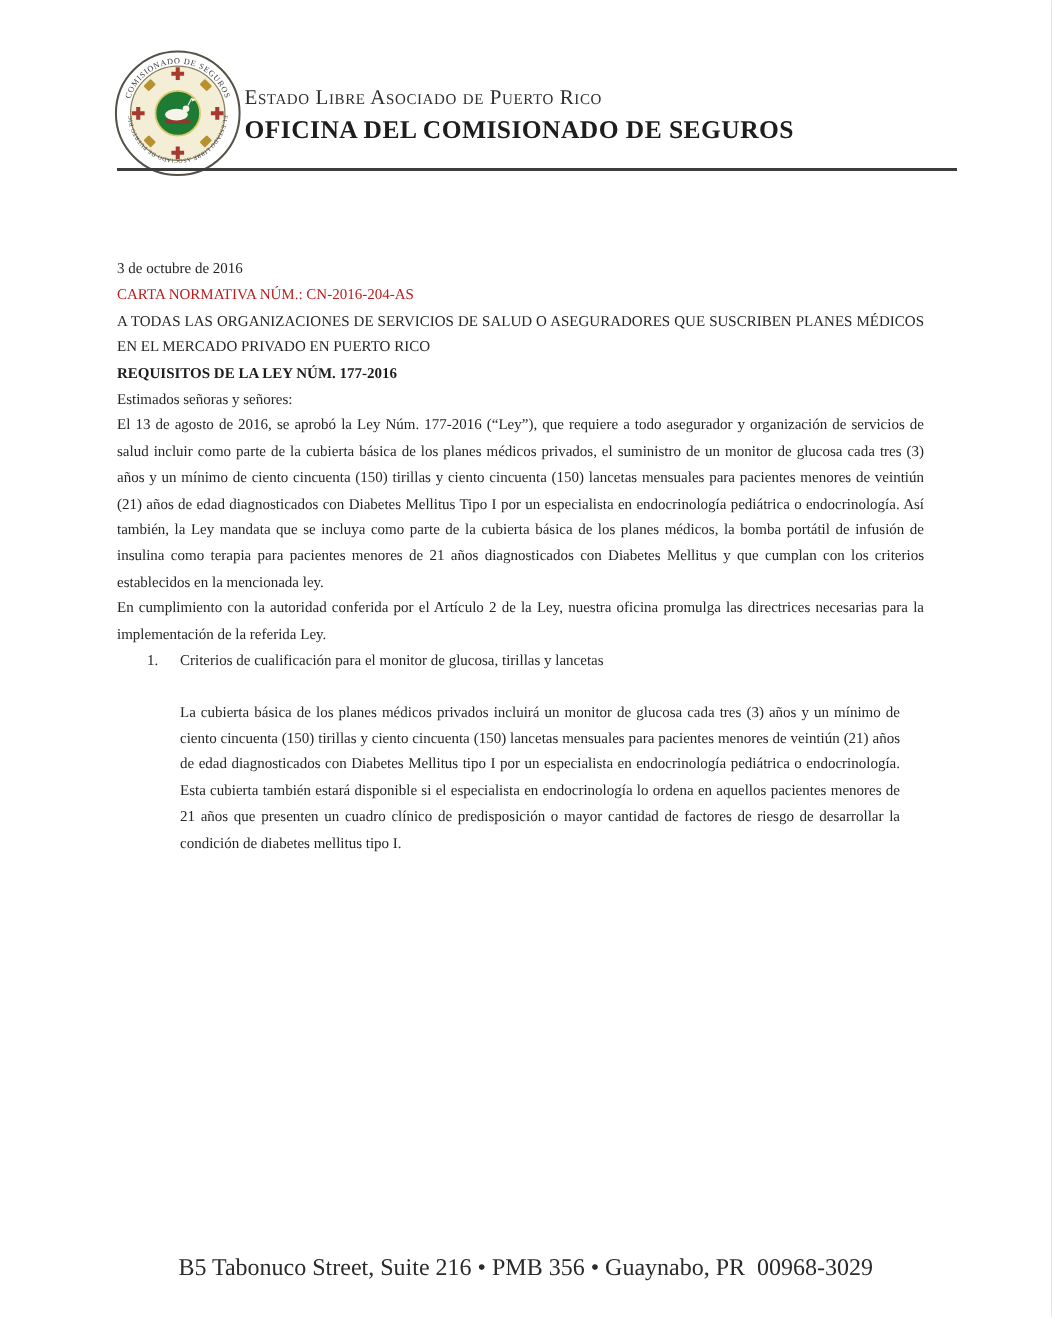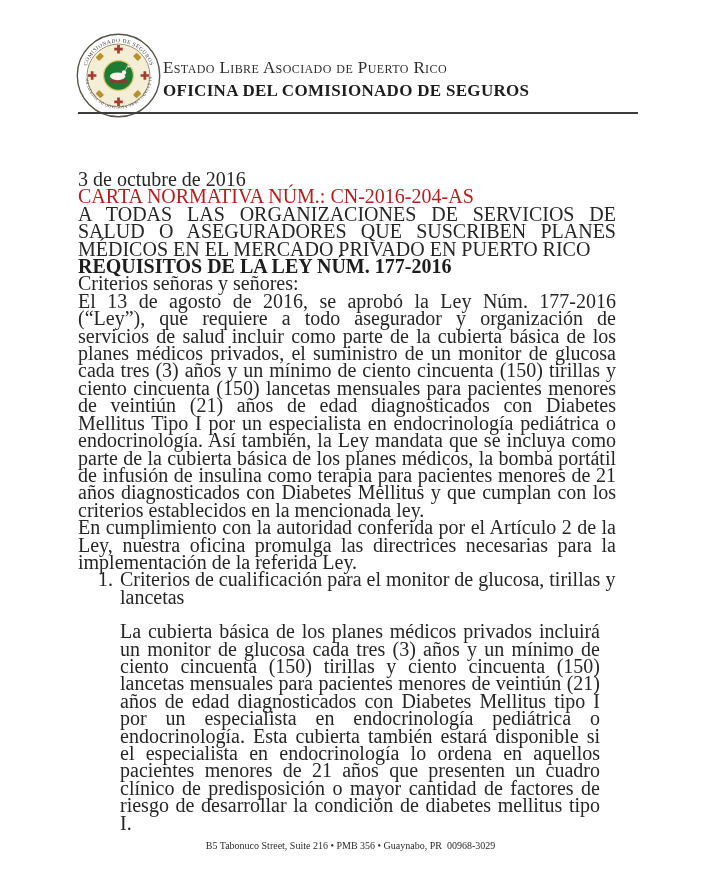--- a/index.html
+++ b/index.html
@@ -10,61 +10,61 @@
     background:#ffffff;
     font-family:"Liberation Serif","DejaVu Serif",serif;
     color:#262626;
     overflow:hidden;
     box-shadow:0 0 6px rgba(0,0,0,.25);
   }
   
   .seal{position:absolute;left:76px;top:33px;width:85px;height:85px;}
   .agency{position:absolute;left:163px;top:58px;line-height:1.15;}
   .agency-line1{
-    font-size:17px;
+    font-size:14px;
     font-variant:small-caps;
     letter-spacing:.4px;
     color:#2e2e2e;
   }
   .agency-line2{
     font-size:17px;
     font-weight:bold;
     letter-spacing:.3px;
     margin-top:3px;
     color:#1d1d1d;
   }
   .head-rule{
     position:absolute;left:78px;top:112px;width:560px;height:2px;
     background:#3c3c3c;
   }
   
   .body{
     position:absolute;left:78px;top:171px;width:538px;
-    font-size:20px;line-height:17.4px;
+    font-size:10px;line-height:17.4px;
   }
   .body p{margin:0;text-align:justify;}
   .date-line{margin-bottom:31px;}
   .letter-num{font-weight:normal;margin-bottom:17px;color:#b91c1c;}
   .addressee{margin-bottom:28px;}
   .subject{font-weight:bold;margin-bottom:26px;color:#1d1d1d;}
   .salutation{margin-bottom:10px;}
   .para1{margin-bottom:16px;}
   .para2{margin-bottom:18px;}
   .list-head{margin-bottom:8px;display:flex;}
   .list-num{display:inline-block;width:22px;margin-left:20px;flex:none;}
   .list-title{flex:1;}
   .list-body{
     margin-left:42px !important;
     width:480px;
     margin-top:17px !important;
   }
   
   .footer{
     position:absolute;left:0;top:838px;width:701px;
-    text-align:center;font-size:10px;line-height:15px;color:#2b2b2b;
+    text-align:center;font-size:16px;line-height:15px;color:#2b2b2b;
   }
   .footer div{white-space:pre;}
 </style>
 </head>
 <body>
 
 <div class="page">
 
   <svg class="seal" viewBox="0 0 100 100">
     <circle cx="50" cy="50" r="48.5" fill="#ffffff" stroke="#555248" stroke-width="1.6"></circle>
@@ -109,21 +109,21 @@
 
   <div class="body">
     <p class="date-line">3 de octubre de 2016</p>
 
     <p class="letter-num">CARTA NORMATIVA NÚM.: CN-2016-204-AS</p>
 
     <p class="addressee">A TODAS LAS ORGANIZACIONES DE SERVICIOS DE SALUD O ASEGURADORES QUE SUSCRIBEN PLANES MÉDICOS EN EL MERCADO PRIVADO EN PUERTO RICO</p>
 
     <p class="subject">REQUISITOS DE LA LEY NÚM. 177-2016</p>
 
-    <p class="salutation">Criterios señoras y señores:</p>
+    <p class="salutation">Estimados señoras y señores:</p>
 
     <p class="para1">El 13 de agosto de 2016, se aprobó la Ley Núm. 177-2016 (“Ley”), que requiere a todo asegurador y organización de servicios de salud incluir como parte de la cubierta básica de los planes médicos privados, el suministro de un monitor de glucosa cada tres (3) años y un mínimo de ciento cincuenta (150) tirillas y ciento cincuenta (150) lancetas mensuales para pacientes menores de veintiún (21) años de edad diagnosticados con Diabetes Mellitus Tipo I por un especialista en endocrinología pediátrica o endocrinología. Así también, la Ley mandata que se incluya como parte de la cubierta básica de los planes médicos, la bomba portátil de infusión de insulina como terapia para pacientes menores de 21 años diagnosticados con Diabetes Mellitus y que cumplan con los criterios establecidos en la mencionada ley.</p>
 
     <p class="para2">En cumplimiento con la autoridad conferida por el Artículo 2 de la Ley, nuestra oficina promulga las directrices necesarias para la implementación de la referida Ley.</p>
 
     <div class="list-head">
       <span class="list-num">1.</span>
       <span class="list-title">Criterios de cualificación para el monitor de glucosa, tirillas y lancetas</span>
     </div>
 

